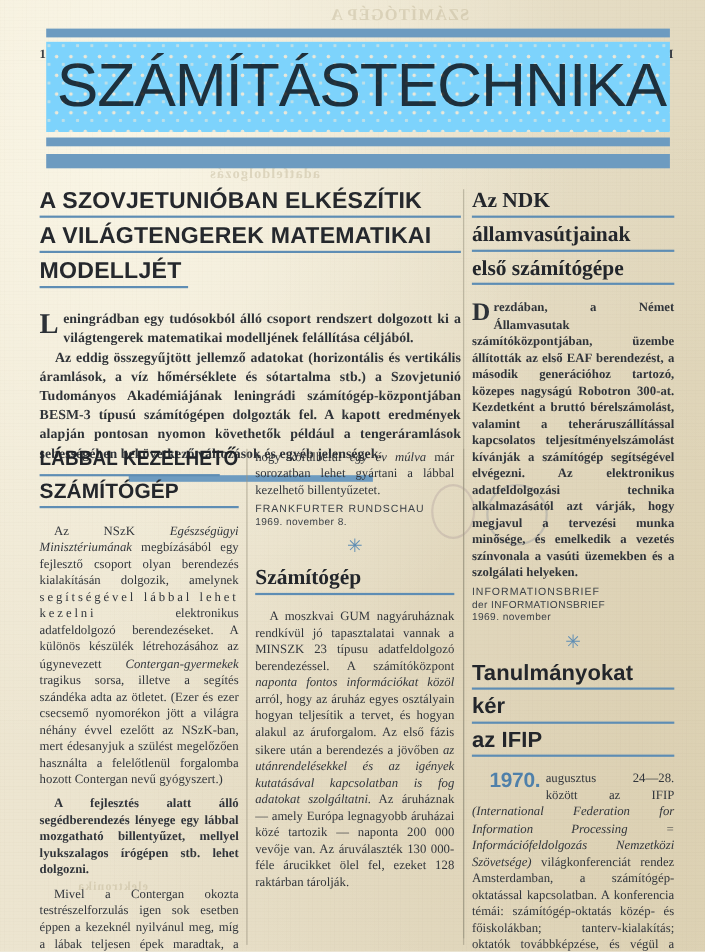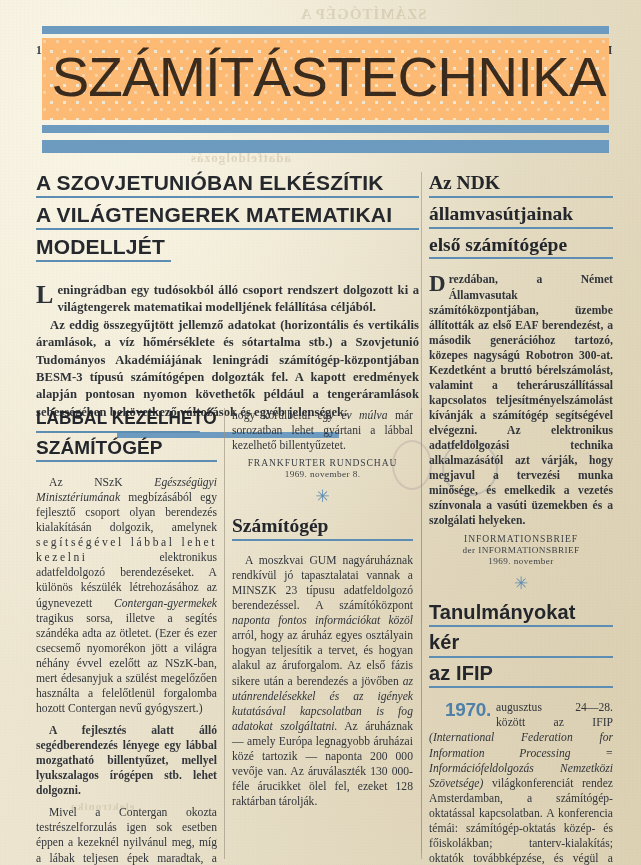--- a/index.html
+++ b/index.html
@@ -45,21 +45,21 @@
   
   .bar{
     position:absolute;left:42px;right:32px;
     background:#6d9bc0;
   }
   #bar-top{top:26px;height:8px;}
   #bar-mid1{top:125px;height:8px;}
   #bar-mid2{top:140px;height:13px;}
   #masthead{
     position:absolute;left:42px;right:32px;top:38px;height:82px;
-    background:#fdba74;overflow:hidden;
+    background:#7dd3fc;overflow:hidden;
   }
   #punch{
     position:absolute;inset:0;
     background-image:radial-gradient(circle, #efe9d8 0 1.5px, rgba(239,233,216,0) 1.9px);
     background-size:13px 17px;
     background-position:3px 5px;
     opacity:.95;
   }
   #punch2{
     position:absolute;inset:0;
@@ -161,21 +161,21 @@
   .ptext{
     font-size:11.6px;line-height:1.30;text-align:justify;
     color:#31353b;letter-spacing:.02px;
   }
   .ptext p{margin:0;text-indent:13px;}
   .ptext p.noind{text-indent:0;}
   .ptext p.bold{font-weight:700;text-indent:13px;margin-top:7px;}
   .ptext em{font-style:italic;}
   .spaced{letter-spacing:2.6px;}
   .src{
-    text-align:center;font-family:Liberation Serif, serif;
+    text-align:left;font-family:Liberation Sans, sans-serif;
     font-size:9.6px;letter-spacing:.9px;color:#3d4248;margin-top:4px;
   }
   .src .d{display:block;font-size:9.2px;letter-spacing:.4px;margin-top:1px;}
   .star{
     text-align:center;color:#5e8db4;font-size:17px;line-height:1;
     margin:9px 0 10px;font-family:"Liberation Serif", serif;
   }
   .dropcap2{
     float:left;font-size:23px;line-height:.85;font-weight:700;
     padding:2px 3px 0 0;color:#2c3137;

